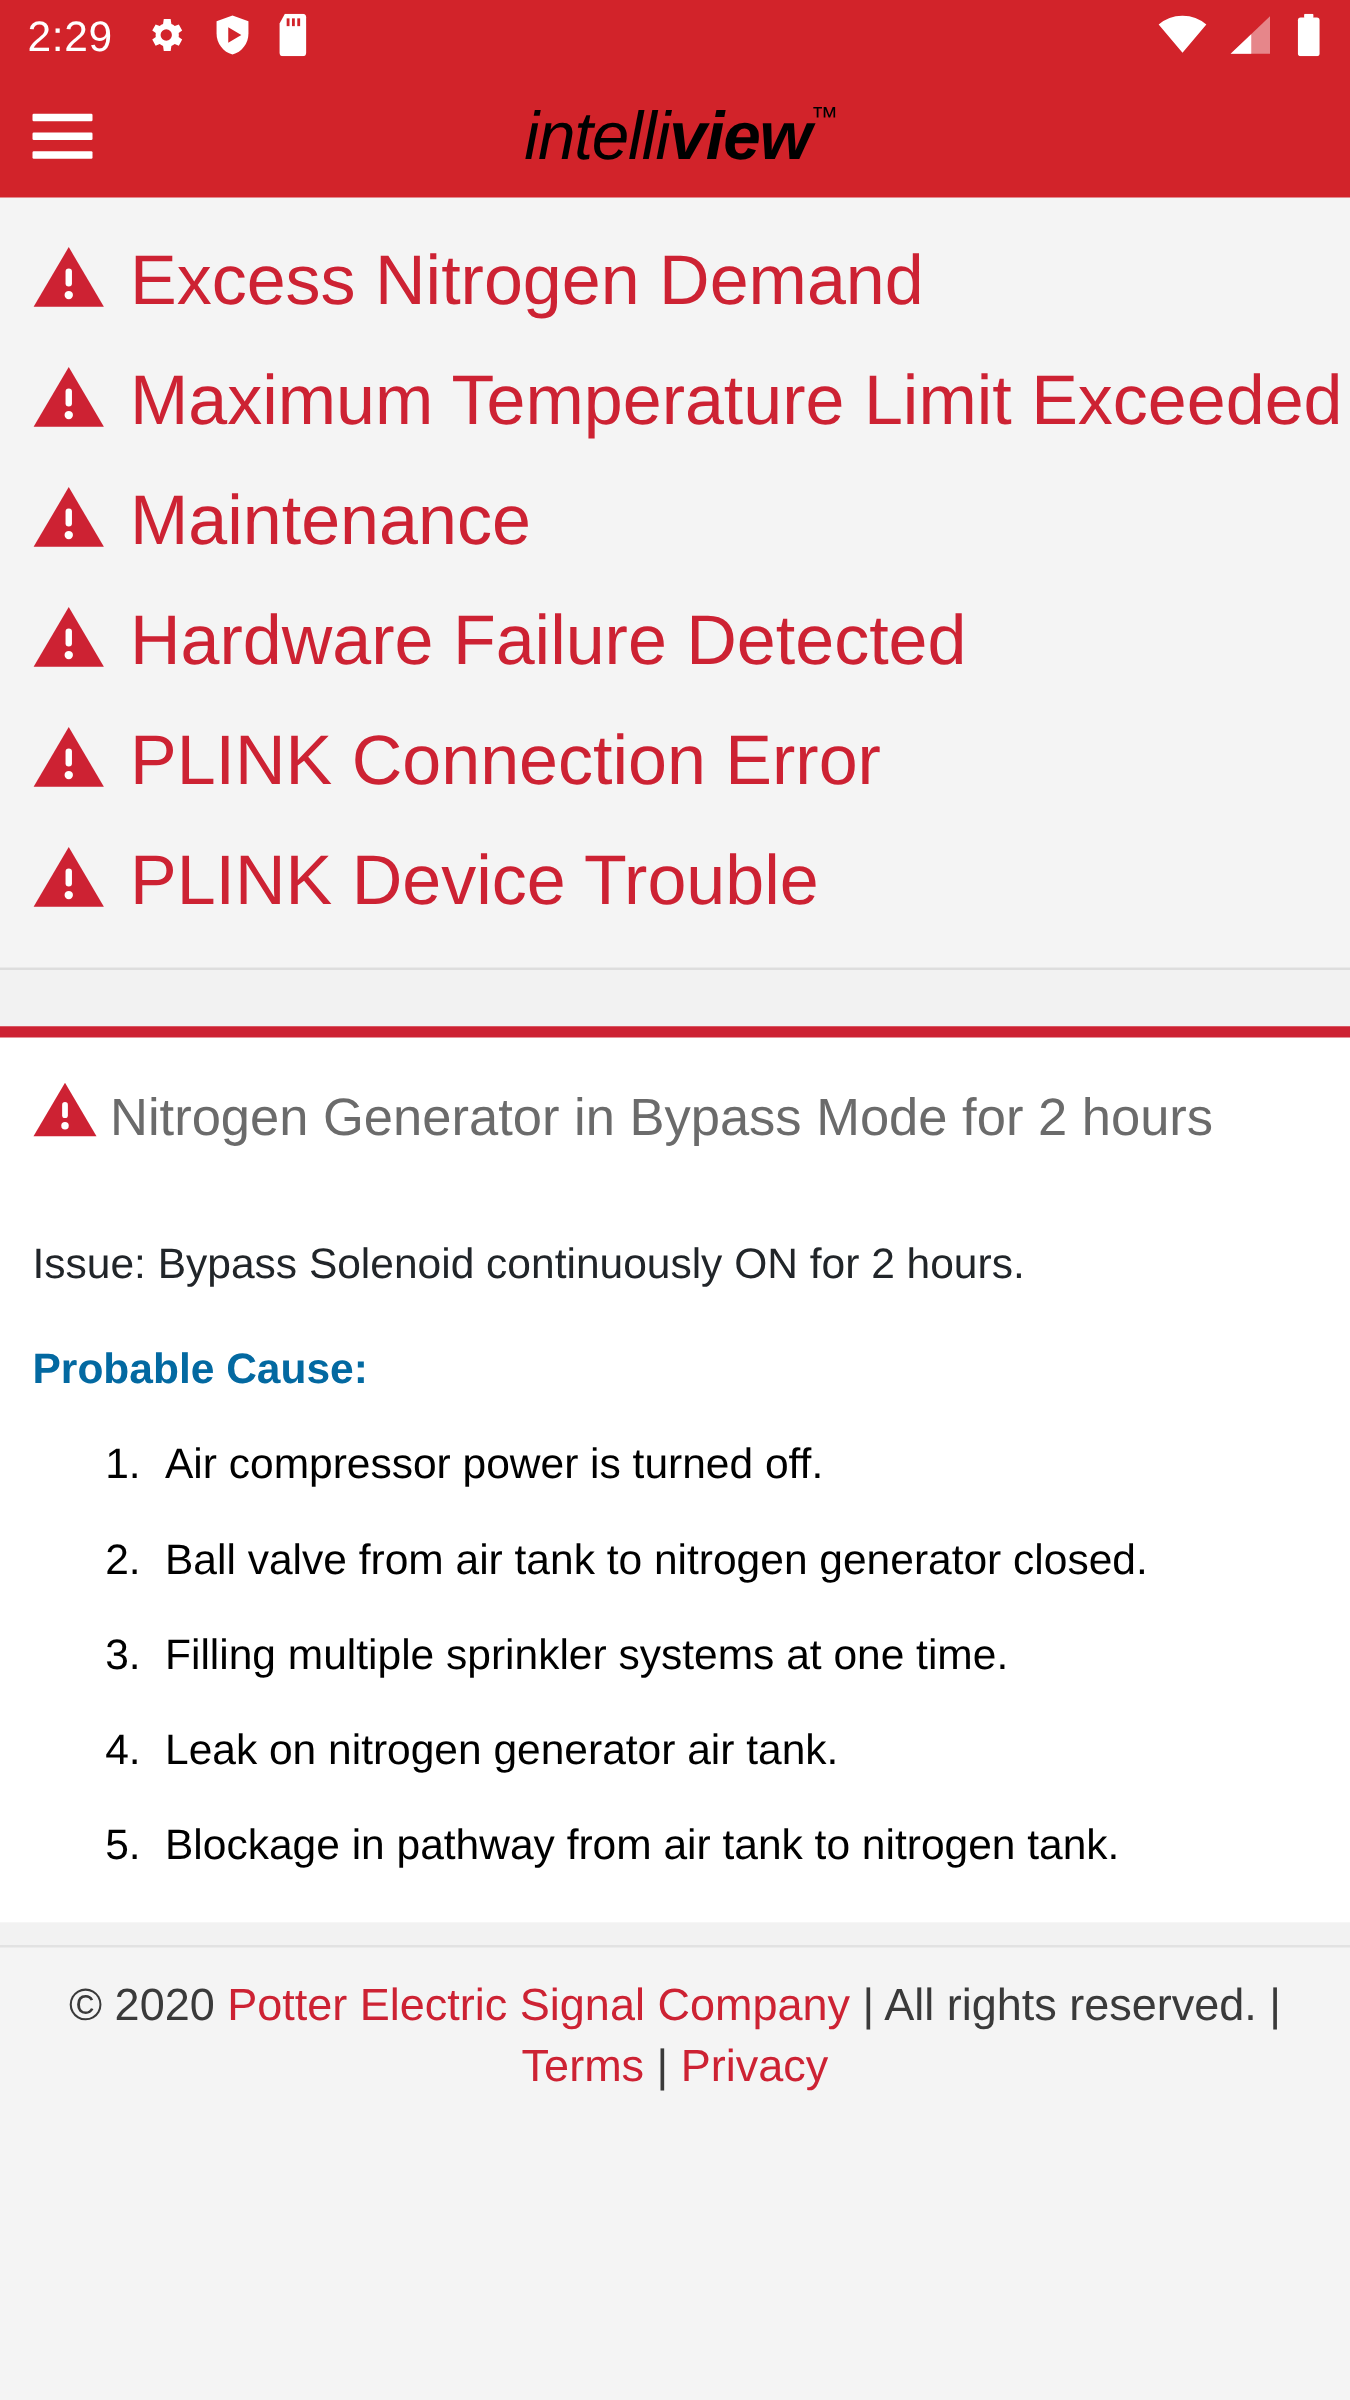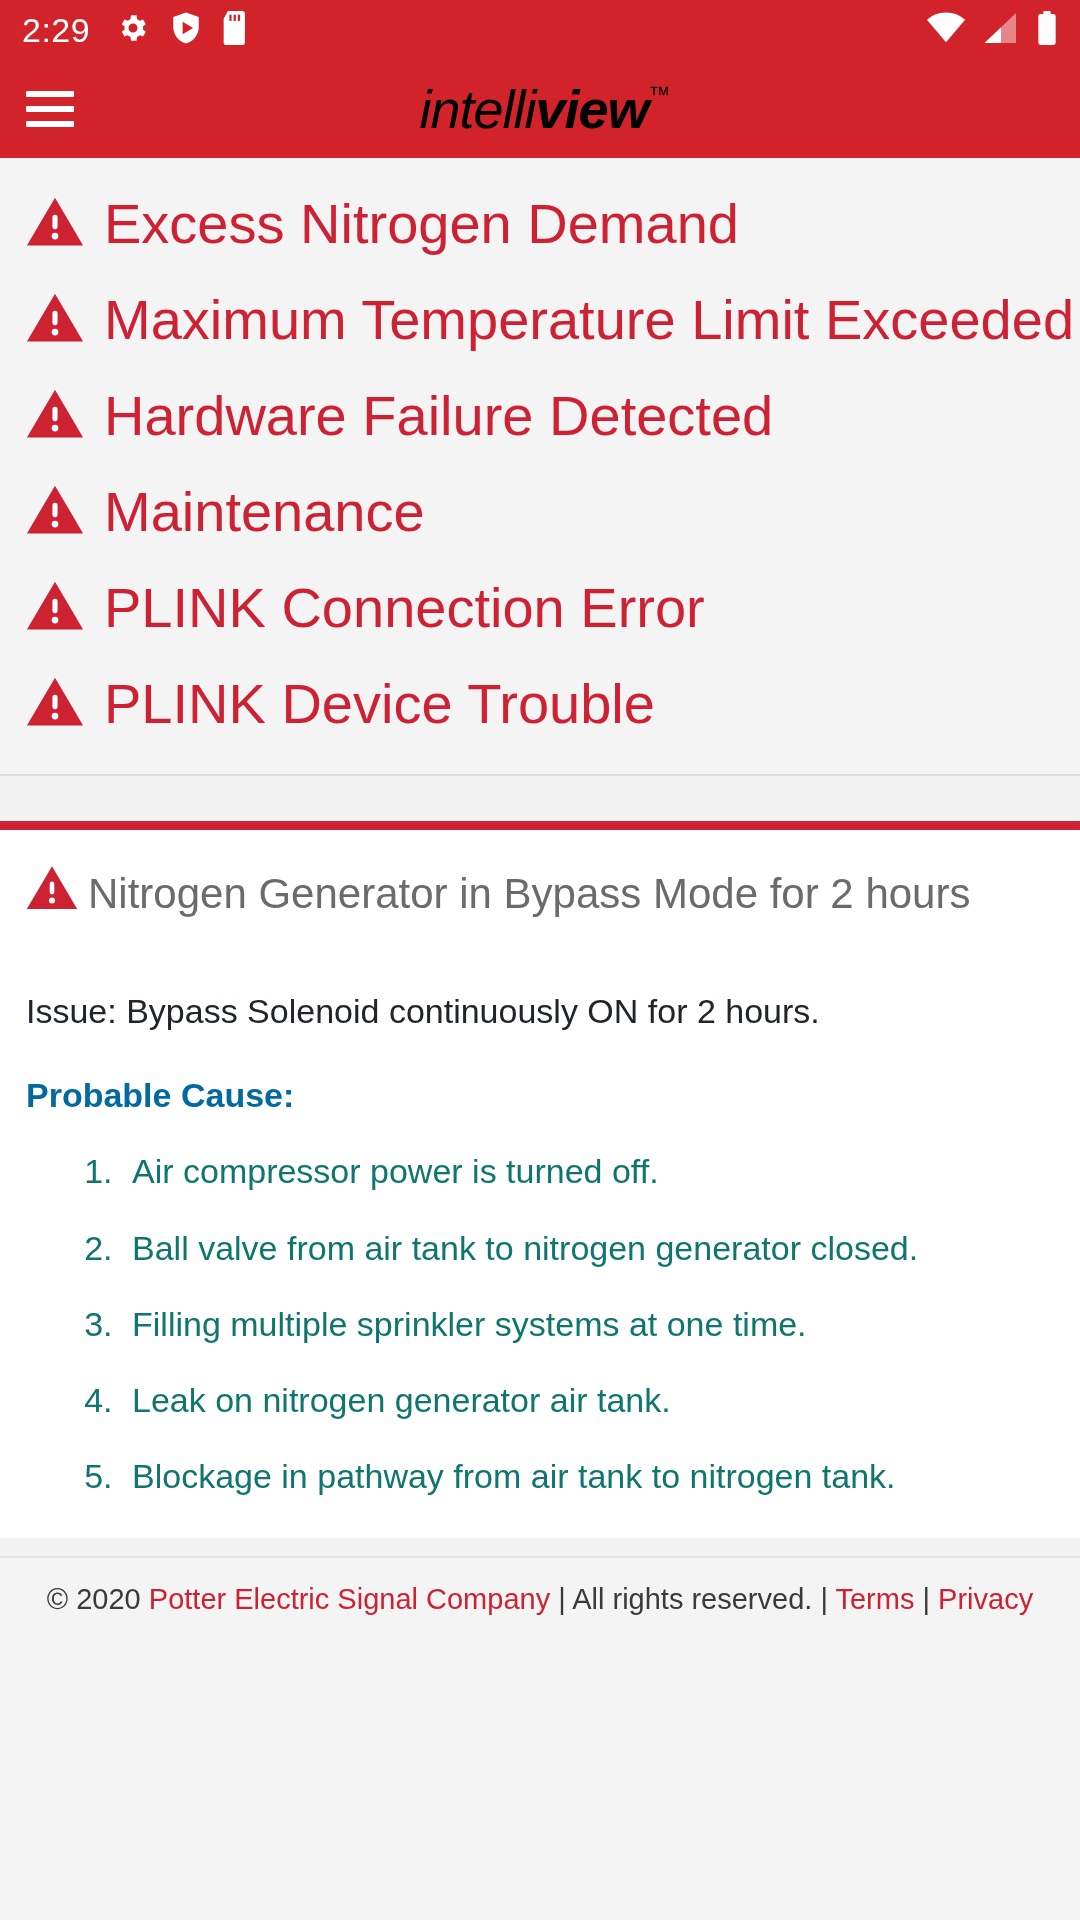--- a/index.html
+++ b/index.html
@@ -145,35 +145,35 @@
   }
   ol.cause-list {
     margin: 34px 0 0 0;
     padding-left: 96px;
     list-style-position: outside;
     list-style-type: decimal;
   }
   ol.cause-list li {
     font-size: 34px;
     line-height: 1.3;
-    color: #0f766e;
+    color: #000000;
     margin-bottom: 32px;
     padding-left: 10px;
   }
   ol.cause-list li:last-child { margin-bottom: 0; }
 
   .after-card { height: 18px; background: #f2f2f2; }
 
   
   .footer {
     background: #f4f4f4;
     border-top: 2px solid #e2e2e2;
     text-align: center;
     padding: 22px 20px 0 20px;
-    font-size: 29px;
+    font-size: 36px;
     line-height: 1.35;
     color: #3a3a3a;
   }
   .footer a {
     color: #cd2233;
     text-decoration: none;
   }
   .footer .sep { color: #3a3a3a; }
 </style>
 </head>
@@ -258,32 +258,32 @@
   </div>
 
   <div class="alert-row">
     <span class="warn-tri">
       <svg width="58" height="54" viewBox="0 0 26 23">
           <path d="M13 0.6 25.6 22H0.4L13 0.6z" fill="#cd2233"></path>
           <rect x="11.85" y="8.3" width="2.3" height="6.4" rx="1.15" fill="#ffffff"></rect>
           <circle cx="13" cy="17.8" r="1.5" fill="#ffffff"></circle>
         </svg>
     </span>
+    <span class="alert-label">Maintenance</span>
+  </div>
+
+  <div class="alert-row">
+    <span class="warn-tri">
+      <svg width="58" height="54" viewBox="0 0 26 23">
+          <path d="M13 0.6 25.6 22H0.4L13 0.6z" fill="#cd2233"></path>
+          <rect x="11.85" y="8.3" width="2.3" height="6.4" rx="1.15" fill="#ffffff"></rect>
+          <circle cx="13" cy="17.8" r="1.5" fill="#ffffff"></circle>
+        </svg>
+    </span>
     <span class="alert-label">Hardware Failure Detected</span>
-  </div>
-
-  <div class="alert-row">
-    <span class="warn-tri">
-      <svg width="58" height="54" viewBox="0 0 26 23">
-          <path d="M13 0.6 25.6 22H0.4L13 0.6z" fill="#cd2233"></path>
-          <rect x="11.85" y="8.3" width="2.3" height="6.4" rx="1.15" fill="#ffffff"></rect>
-          <circle cx="13" cy="17.8" r="1.5" fill="#ffffff"></circle>
-        </svg>
-    </span>
-    <span class="alert-label">Maintenance</span>
   </div>
 
   <div class="alert-row">
     <span class="warn-tri">
       <svg width="58" height="54" viewBox="0 0 26 23">
           <path d="M13 0.6 25.6 22H0.4L13 0.6z" fill="#cd2233"></path>
           <rect x="11.85" y="8.3" width="2.3" height="6.4" rx="1.15" fill="#ffffff"></rect>
           <circle cx="13" cy="17.8" r="1.5" fill="#ffffff"></circle>
         </svg>
     </span>

